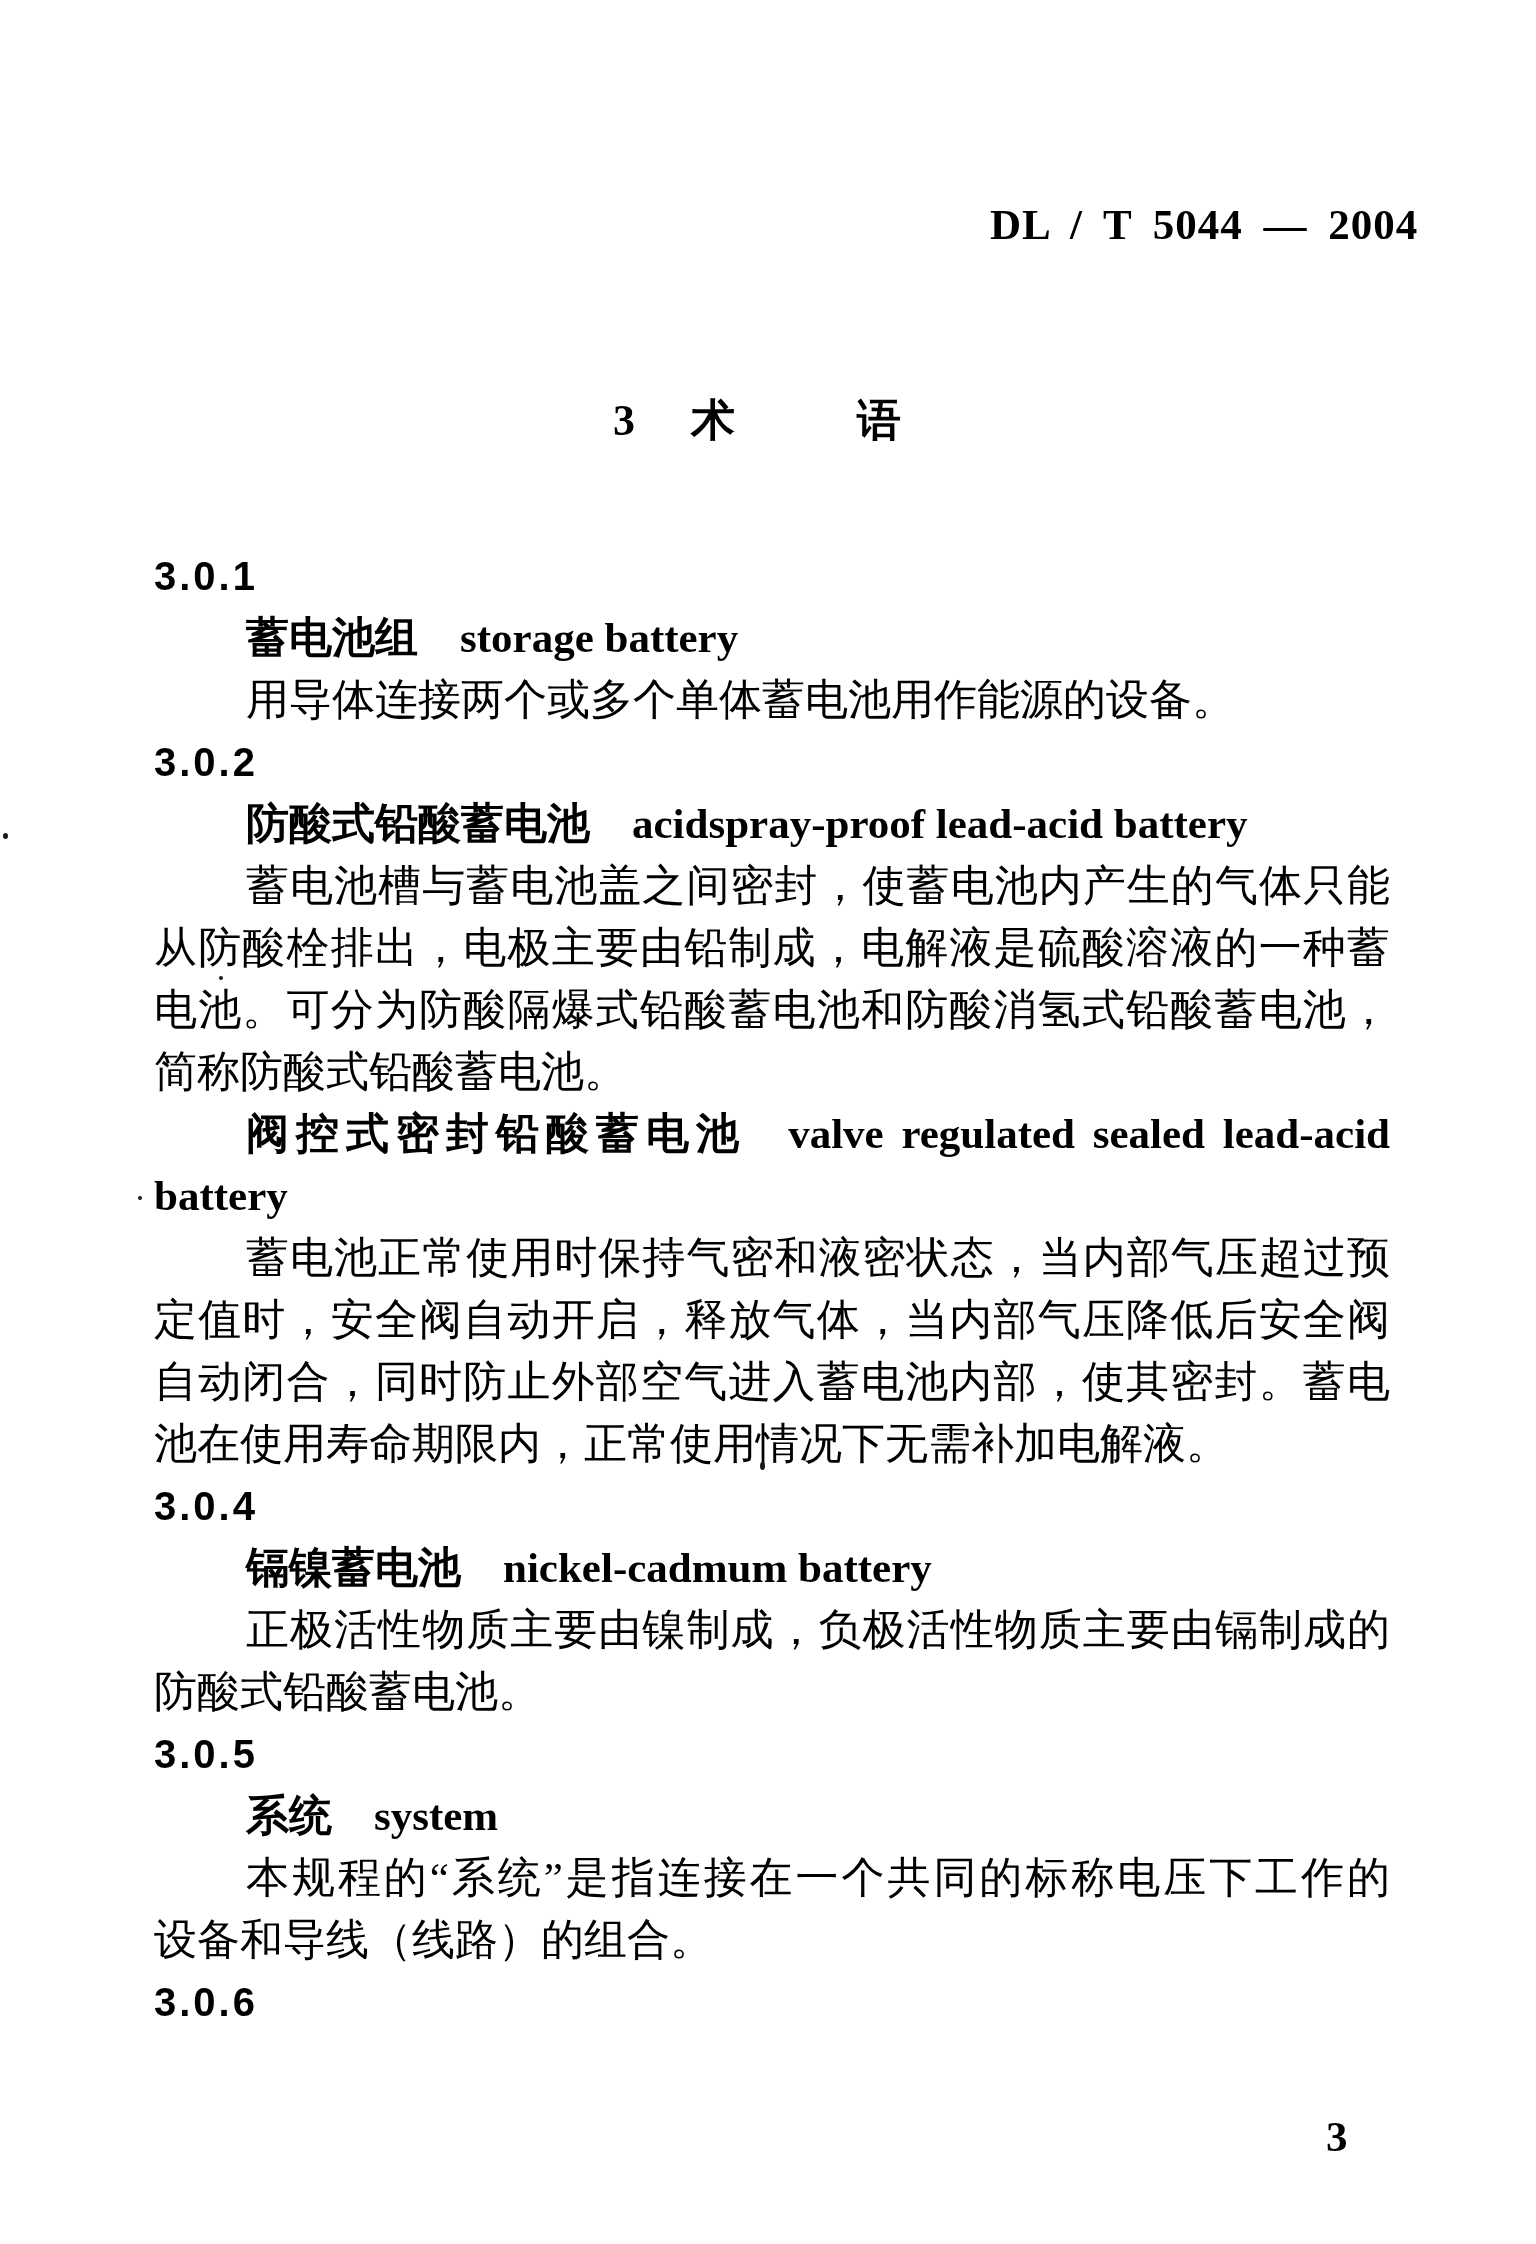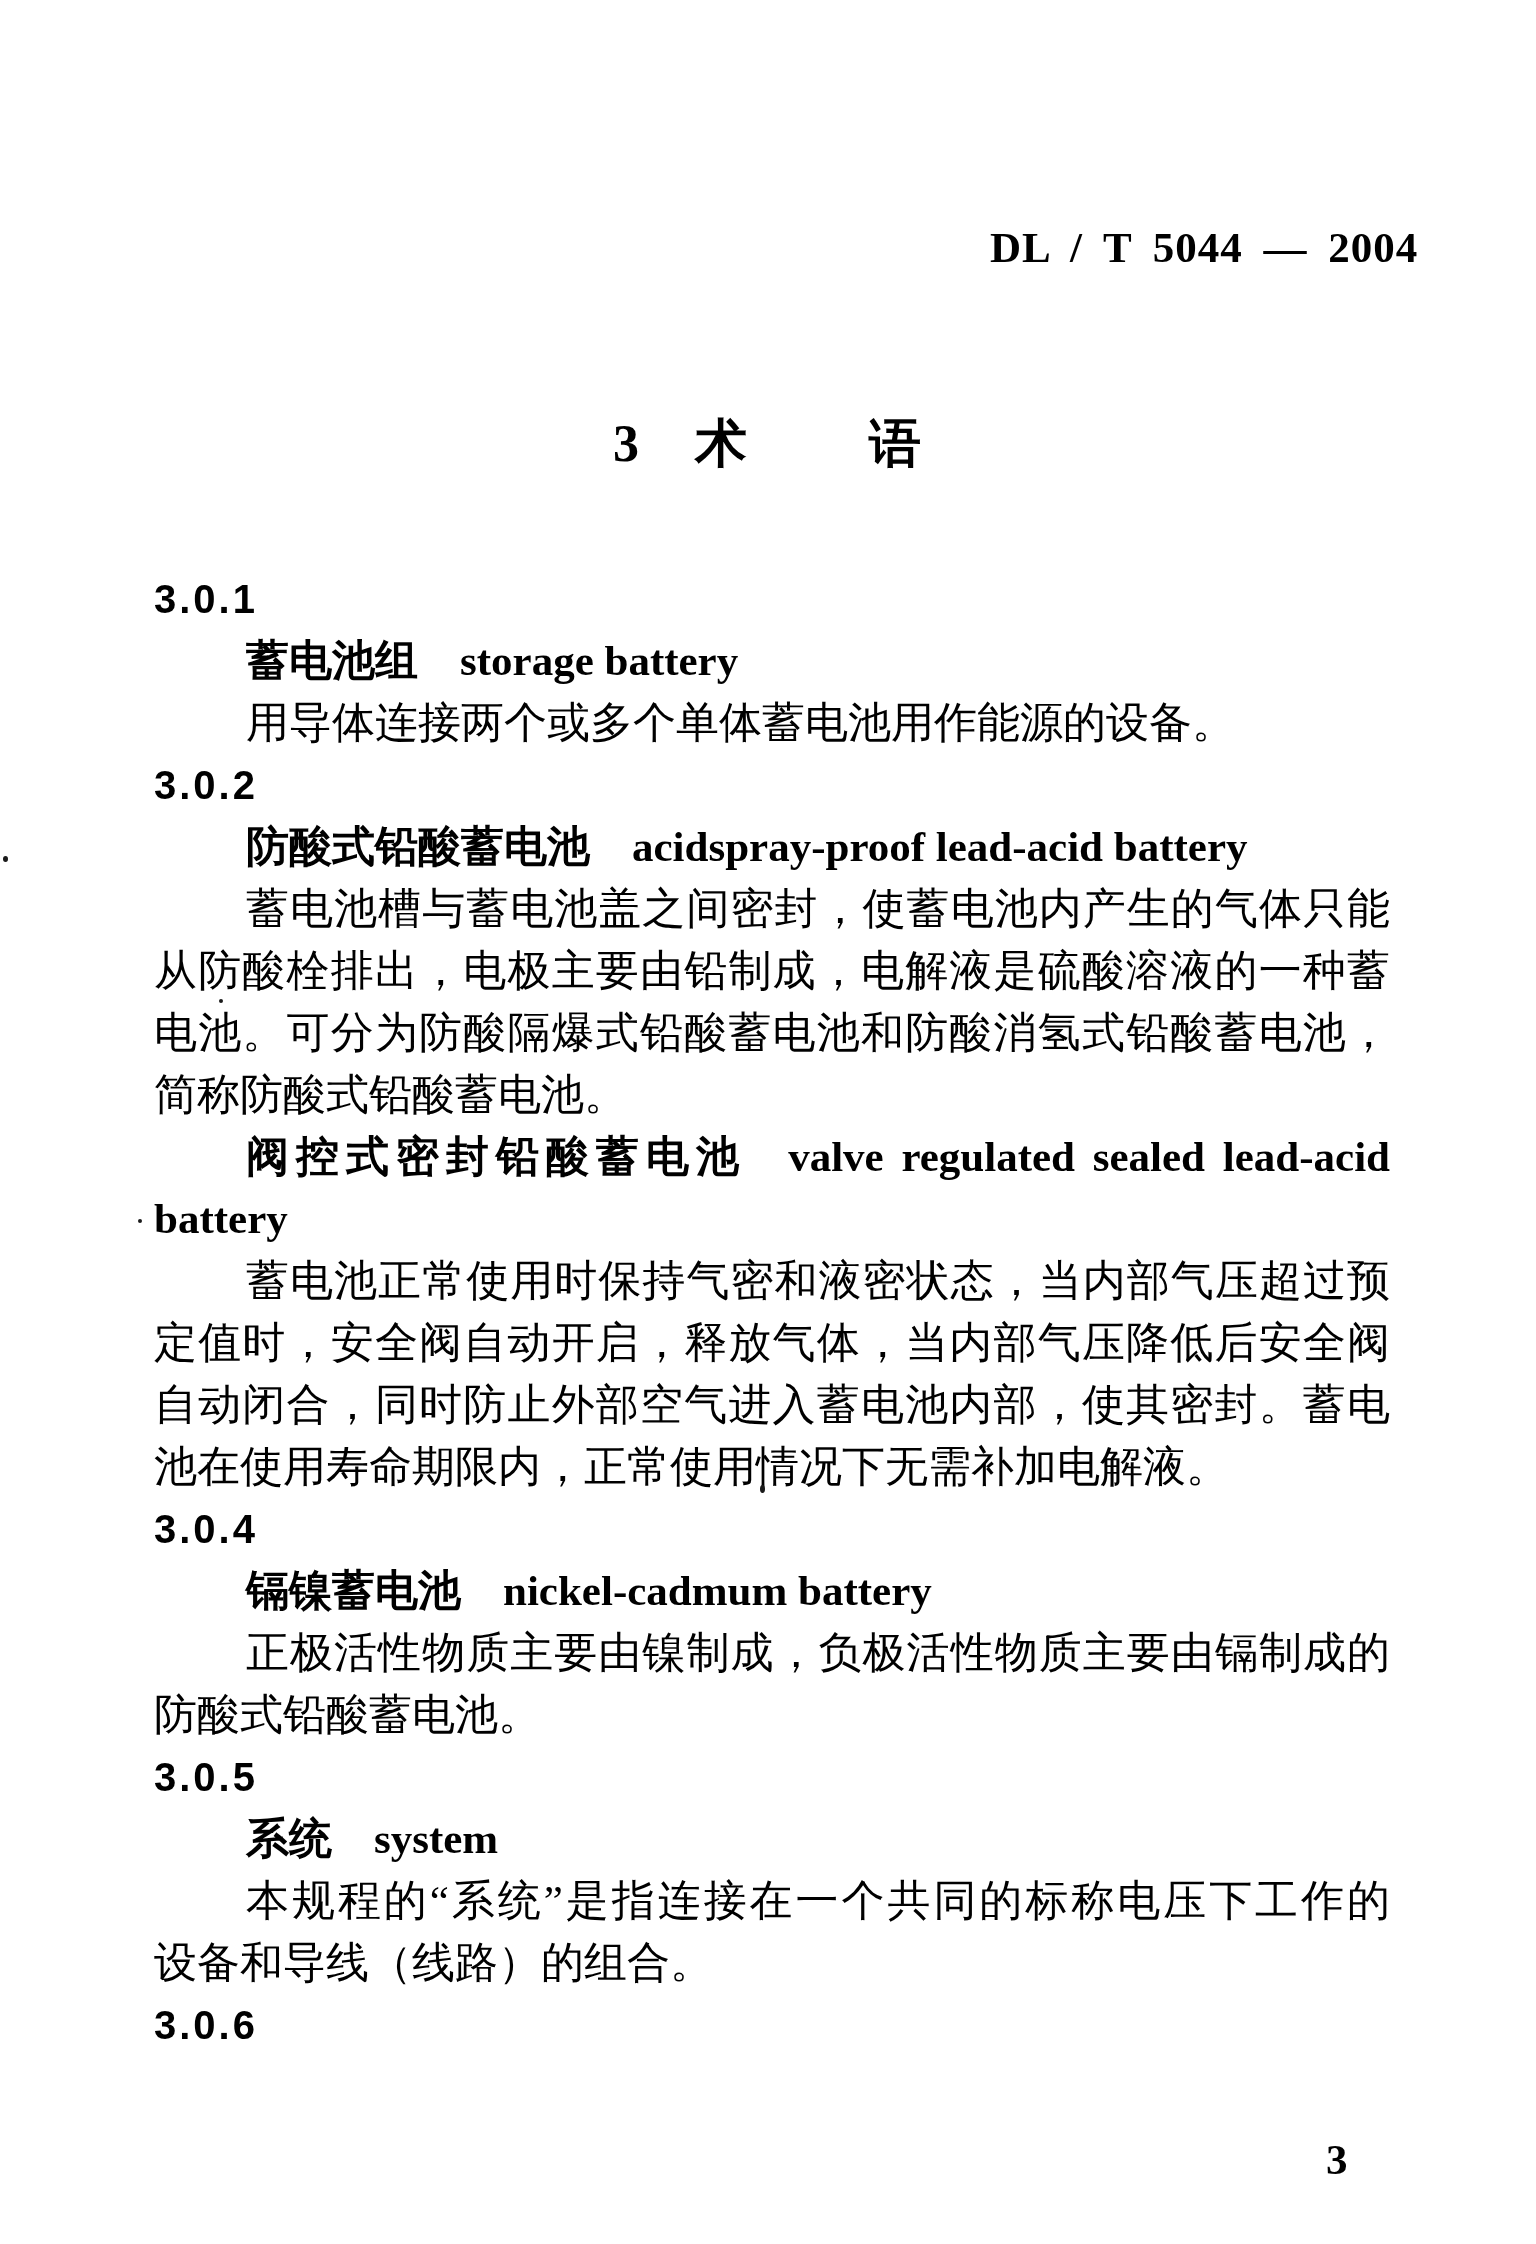--- a/index.html
+++ b/index.html
@@ -12,37 +12,36 @@
     height: 2244px;
     position: relative;
     overflow: hidden;
     color: #000;
     font-family: "Liberation Serif", "DejaVu Serif", serif;
   }
   .page {
     position: absolute;
     inset: 0;
     background: #ffffff;
-    margin-top: 23px;
   }
   .doc-header {
     position: absolute;
     left: 990px;
     top: 200px;
     font-size: 43px;
     font-weight: bold;
     letter-spacing: 1px;
     word-spacing: 9px;
     white-space: nowrap;
   }
   .chapter-title {
     position: absolute;
     left: 613px;
     top: 390px;
-    font-size: 52px;
+    font-size: 44px;
     font-weight: bold;
     white-space: nowrap;
     line-height: 62px;
   }
   .chapter-title .t-c1 { margin-left: 56px; }
   .chapter-title .t-c2 { margin-left: 122px; }
   .body-lines {
     position: absolute;
     left: 154px;
     top: 545px;

